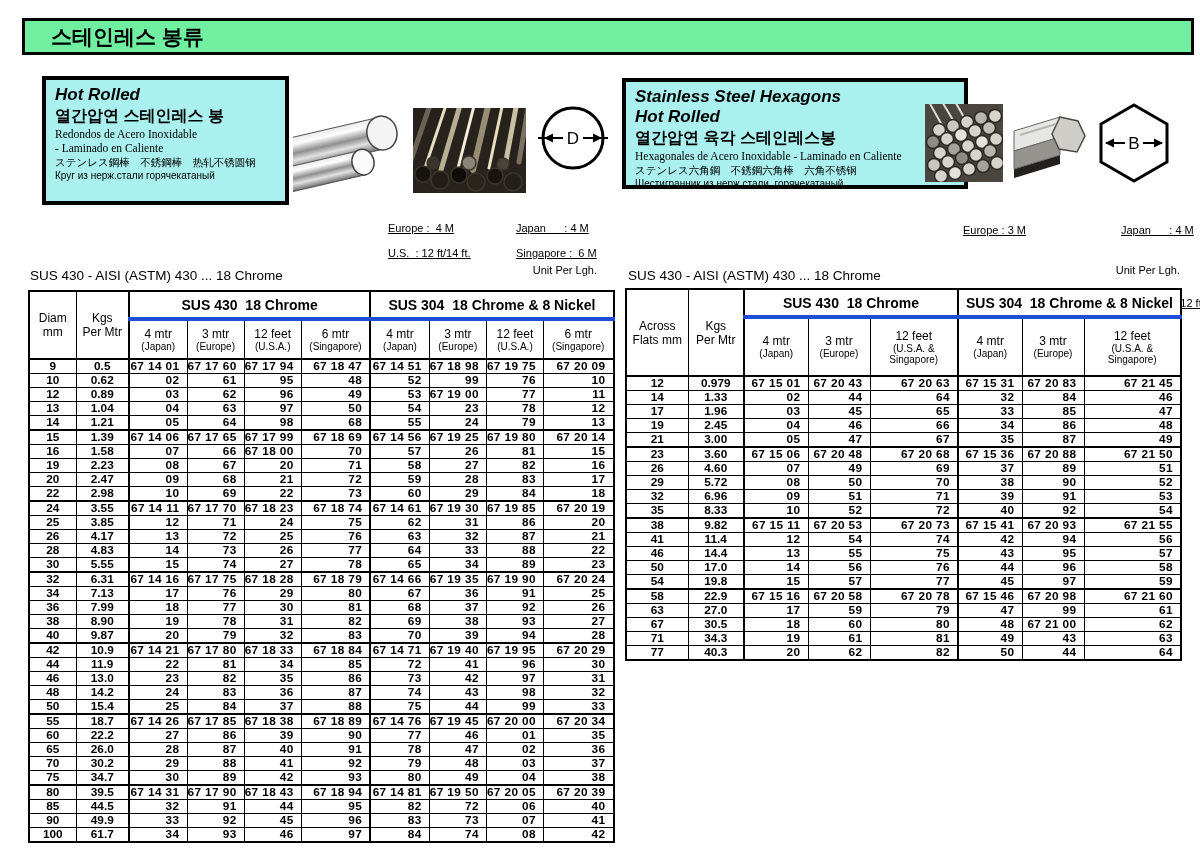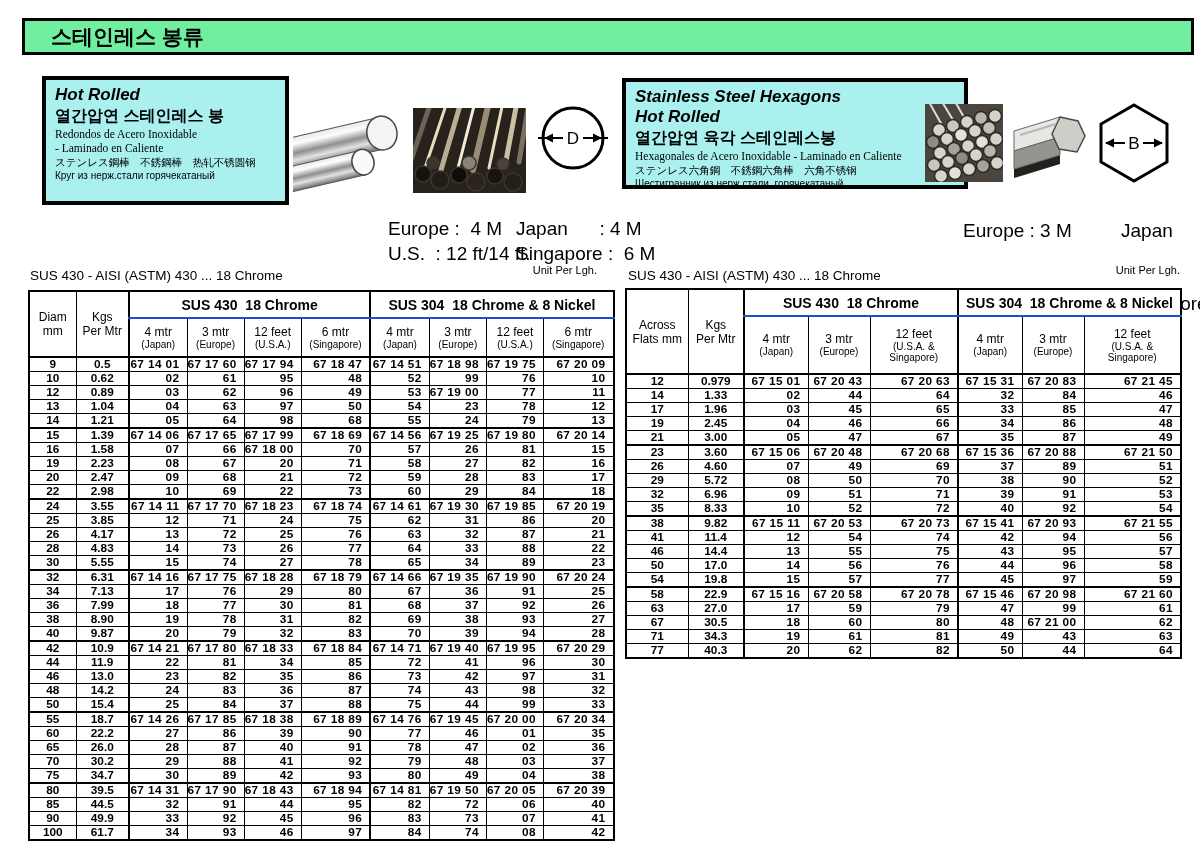--- a/index.html
+++ b/index.html
@@ -19,31 +19,31 @@
   .ib-t1{font-size:17px;font-weight:bold;font-style:italic;line-height:20px;}
   .ib-kr{font-size:16px;font-weight:bold;line-height:22px;}
   .ib-es{font-size:11.5px;line-height:14px;font-family:Liberation Serif, serif;}
   .ib-jp{font-size:10.5px;line-height:14px;}
   .ib-ru{font-size:10px;line-height:14px;}
 
   
   .spec{font-size:13.5px;line-height:20px;white-space:pre;}
   .spec-left{left:30px;top:226px;}
   .spec-right{left:628px;top:226px;}
-  .lengths{display:grid;font-size:19px;line-height:25px;white-space:pre;}
+  .lengths{display:grid;font-size:11px;line-height:25px;white-space:pre;text-decoration:underline;}
   .len-left{left:388px;top:216px;grid-template-columns:128px auto;}
   .len-right{left:963px;top:218px;grid-template-columns:110px auto;gap:48px;}
   .unit-note{font-size:11px;}
   .un-left{left:502px;top:264px;width:95px;text-align:right;}
   .un-right{left:1085px;top:264px;width:95px;text-align:right;}
 
   
   .cat-table{border-collapse:collapse;table-layout:fixed;background:#fff;border:2px solid #000;}
   .cat-table th,.cat-table td{border:1px solid #000;padding:0;overflow:hidden;}
-  .cat-table .group-h{height:25px;font-size:14px;font-weight:bold;text-align:center;border-bottom:2px solid #1d4ed8;white-space:pre;}
+  .cat-table .group-h{height:25px;font-size:14px;font-weight:bold;text-align:center;border-bottom:4px solid #1d4ed8;white-space:pre;}
   .cat-table .corner{font-weight:normal;font-size:12px;text-align:center;vertical-align:middle;}
   .cat-table .corner div{line-height:14px;}
   .cat-table .sub{font-weight:normal;vertical-align:middle;text-align:center;}
   .cat-table .sub .sl1{font-size:12px;line-height:13px;}
   .cat-table .sub .sl2{font-size:10px;line-height:11px;}
   .rt-left .sub{height:37px;}
   .rt-right .sub{height:56px;}
   .cat-table tbody{border-top:2px solid #000;}
   .cat-table td{height:13px;font-size:11.8px;font-weight:bold;line-height:13px;white-space:pre;}
   .cat-table td.num{text-align:center;}

